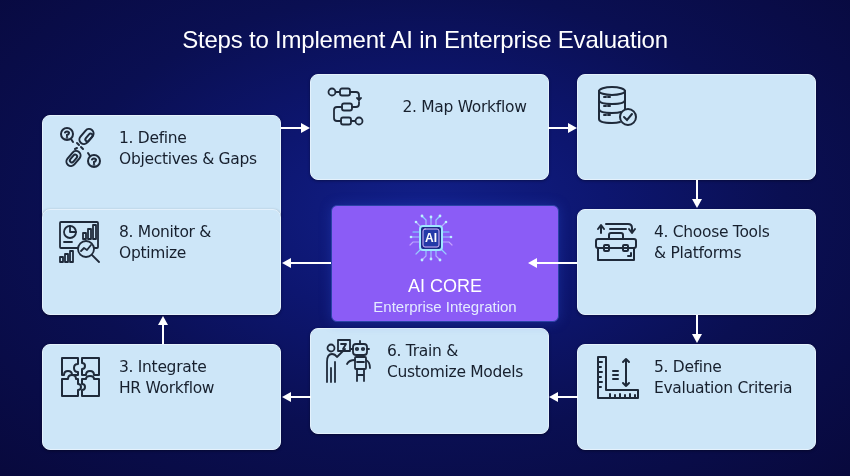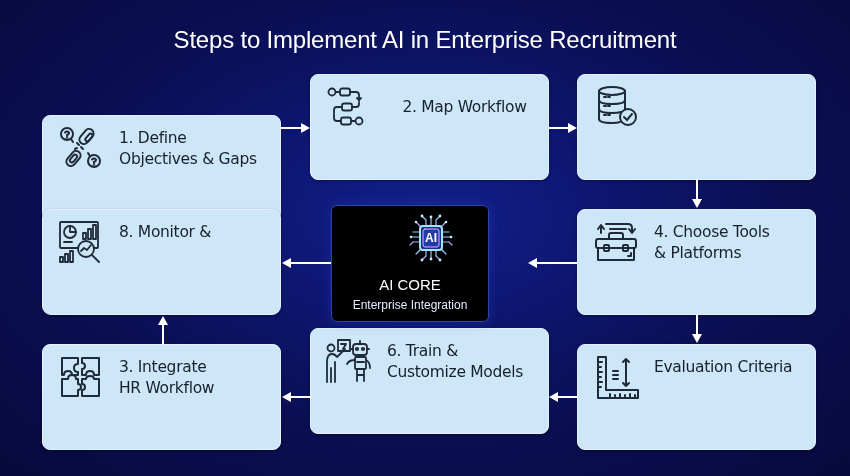--- a/index.html
+++ b/index.html
@@ -27,42 +27,42 @@
   }
   .card .icon svg { width: 100%; height: 100%; }
   .card .label {
     position: absolute; left: 76px; top: 12px; right: 6px;
     color: #17202e; font-family: "DejaVu Sans", sans-serif;
     font-size: 15.5px; line-height: 21px; font-weight: normal;
     letter-spacing: -0.3px;
   }
   .card .label span { display: block; white-space: nowrap; }
   .core {
-    position: absolute; left: 331px; top: 205px; width: 158px; height: 117px;
-    background: #000000;
+    position: absolute; left: 331px; top: 205px; width: 228px; height: 117px;
+    background: #8b5cf6;
     border: 1px solid #2c43a6;
     border-radius: 6px;
     box-shadow: 0 0 12px rgba(40,70,200,0.4);
   }
   .core .chip { position: absolute; left: 74px; top: 6px; width: 50px; height: 58px; }
   .core .core-title {
     position: absolute; left: 0; width: 100%; top: 70px; text-align: center;
-    color: #ffffff; font-family: "Liberation Sans", sans-serif; font-size: 15px;
+    color: #ffffff; font-family: "Liberation Sans", sans-serif; font-size: 18px;
   }
   .core .core-sub {
     position: absolute; left: 0; width: 100%; top: 92px; text-align: center;
-    color: #e3ebff; font-family: "Liberation Sans", sans-serif; font-size: 12px;
+    color: #e3ebff; font-family: "Liberation Sans", sans-serif; font-size: 15px;
   }
   .arrow { position: absolute; }
   .arrow svg { display: block; }
 </style>
 </head>
 <body>
 
-<div class="title">Steps to Implement AI in Enterprise Recruitment</div>
+<div class="title">Steps to Implement AI in Enterprise Evaluation</div>
 
 <div class="card" style="left:42px; top:74px;margin-top:41px;">
   <div class="icon">
     <svg viewBox="0 0 50 46" fill="none" stroke="#1f2a3a" stroke-width="2" stroke-linecap="round">
       <circle cx="10" cy="9" r="6"></circle>
         <path d="M8 7.5 q2-2 4 0 q0 2-2 2.5 v1.3"></path>
         <circle cx="10" cy="13.3" r="0.4" fill="#1f2a3a"></circle>
       <path d="M14 14 l2 3"></path>
       <circle cx="37" cy="36" r="6"></circle>
         <path d="M35 34.5 q2-2 4 0 q0 2-2 2.5 v1.3"></path>
@@ -142,20 +142,21 @@
   <div class="icon">
     <svg viewBox="0 0 50 46" fill="none" stroke="#1f2a3a" stroke-width="2" stroke-linecap="round" stroke-linejoin="round">
       <path d="M6 3 h8 v33 h32 v8 h-40 z"></path>
       <path d="M6 8 h4 M6 13 h3 M6 18 h4 M6 23 h3 M6 28 h4 M6 33 h3"></path>
       <path d="M18 44 v-4 M23 44 v-3 M28 44 v-4 M33 44 v-3 M38 44 v-4 M43 44 v-3"></path>
       <path d="M34 5 v27 M31 8 l3 -3 l3 3 M31 29 l3 3 l3 -3"></path>
       <path d="M21 17 h5 M21 21 h5 M21 25 h5"></path>
     </svg>
   </div>
   <div class="label">
+    <span>5. Define</span>
     <span>Evaluation Criteria</span>
   </div>
 </div>
 
 <div class="card" style="left:310px; top:328px;">
   <div class="icon">
     <svg viewBox="0 0 50 46" fill="none" stroke="#1f2a3a" stroke-width="1.8" stroke-linecap="round" stroke-linejoin="round">
       <circle cx="6" cy="10" r="3.5"></circle>
       <path d="M2 44 v-20 q0 -8 5 -8 q3 0 5 3 l8 -8"></path>
       <path d="M10 24 v20 M6 30 v14"></path>
@@ -185,40 +186,41 @@
       <path d="M5 25 h6 q0 -4 4 -4 q4 0 4 4 h2 v5 q3 0 3 3 q0 3 -3 3 v6 h-16 z"></path>
       <path d="M25 25 h4 q0 -3 4 -3 q4 0 4 3 h5 v17 h-17 v-6 q3 0 3 -3 q0 -3 -3 -3 z"></path>
     </svg>
   </div>
   <div class="label">
     <span>3. Integrate</span>
     <span>HR Workflow</span>
   </div>
 </div>
 
-<div class="card" style="left:42px; top:209px;border-radius:9px;">
+<div class="card" style="left:42px; top:209px;">
   <div class="icon">
     <svg viewBox="0 0 50 46" fill="none" stroke="#1f2a3a" stroke-width="1.8" stroke-linecap="round" stroke-linejoin="round">
       <rect x="3" y="3" width="38" height="26" rx="1"></rect>
       <circle cx="13" cy="13" r="6"></circle>
         <path d="M13 7 v6 h6"></path>
       <path d="M7 23 h8"></path>
       <rect x="26" y="14" width="3" height="6"></rect>
         <rect x="31" y="10" width="3" height="10"></rect>
         <rect x="36" y="6" width="3" height="14"></rect>
       <rect x="3" y="38" width="3" height="5"></rect>
         <rect x="8" y="35" width="3" height="8"></rect>
         <rect x="13" y="32" width="3" height="11"></rect>
       <circle cx="29" cy="30" r="8" fill="#cde6f8"></circle>
         <path d="M24 32 l3 -3 l3 2 l4 -5"></path>
       <path d="M35 36 l7 7"></path>
     </svg>
   </div>
   <div class="label">
     <span>8. Monitor &amp;</span>
+    <span>Optimize</span>
   </div>
 </div>
 
 <div class="core">
   <div class="chip">
     <svg viewBox="0 0 50 58" fill="none" stroke-linecap="round">
       <defs>
         <linearGradient id="g" x1="0" y1="0" x2="0" y2="1">
           <stop offset="0" stop-color="#7fe0ff"></stop>
             <stop offset="1" stop-color="#c99bff"></stop>

